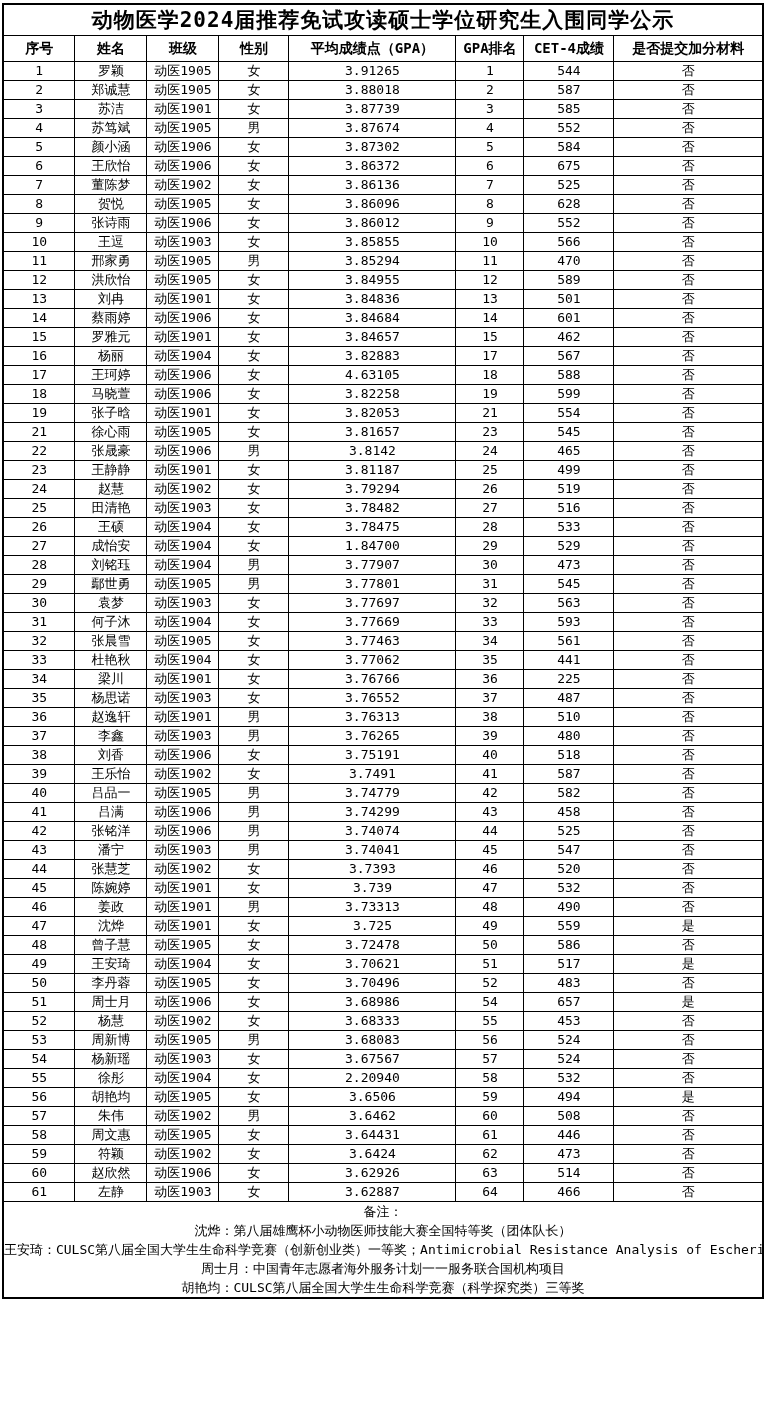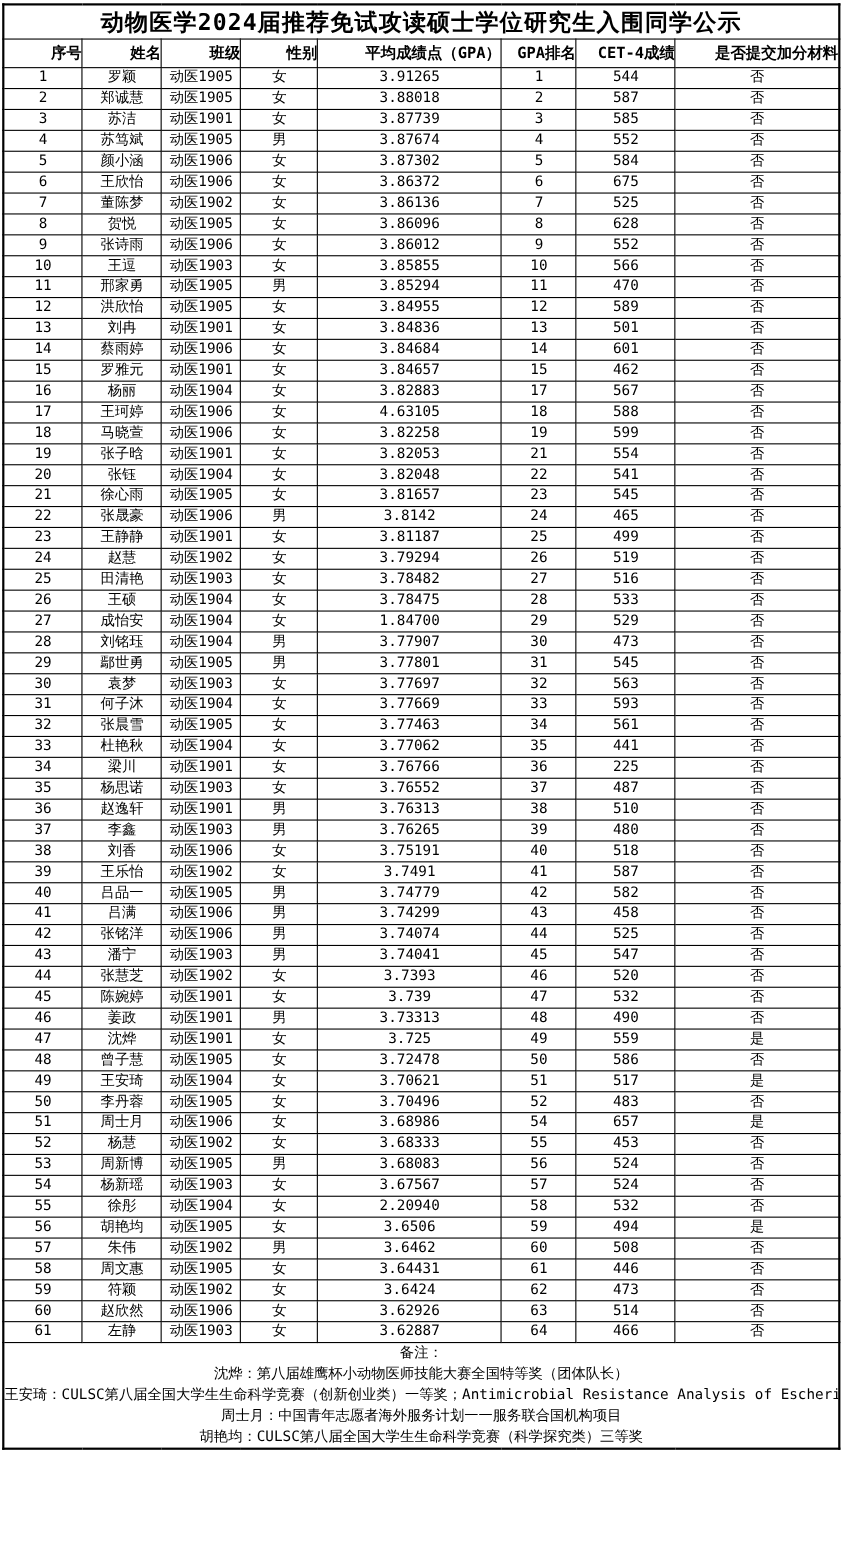--- a/index.html
+++ b/index.html
@@ -31,21 +31,20 @@
   td.title-cell {
     height: 30px;
     font-size: 21px;
     font-weight: bold;
     letter-spacing: 1px;
   }
   tr.header-row th {
     height: 25px;
     font-size: 14px;
     font-weight: bold;
-    text-align: right;
   }
   tbody tr.data-row td {
     height: 18px;
     font-size: 13px;
     font-weight: normal;
     line-height: 18px;
   }
   td.notes-cell {
     text-align: left;
     vertical-align: top;
@@ -274,30 +273,20 @@
           <td>19</td>
           <td>张子晗</td>
           <td>动医1901</td>
           <td>女</td>
           <td>3.82053</td>
           <td>21</td>
           <td>554</td>
           <td>否</td>
         </tr>
         <tr class="data-row">
-          <td>20</td>
-          <td>张钰</td>
-          <td>动医1904</td>
-          <td>女</td>
-          <td>3.82048</td>
-          <td>22</td>
-          <td>541</td>
-          <td>否</td>
-        </tr>
-        <tr class="data-row">
           <td>21</td>
           <td>徐心雨</td>
           <td>动医1905</td>
           <td>女</td>
           <td>3.81657</td>
           <td>23</td>
           <td>545</td>
           <td>否</td>
         </tr>
         <tr class="data-row">

